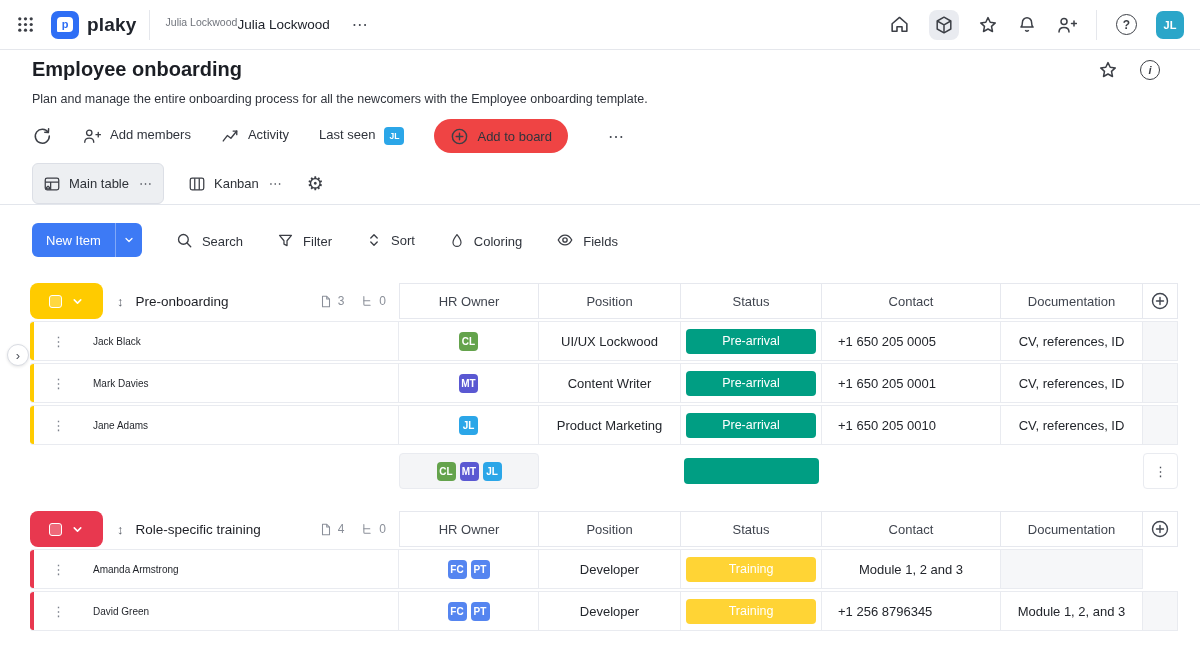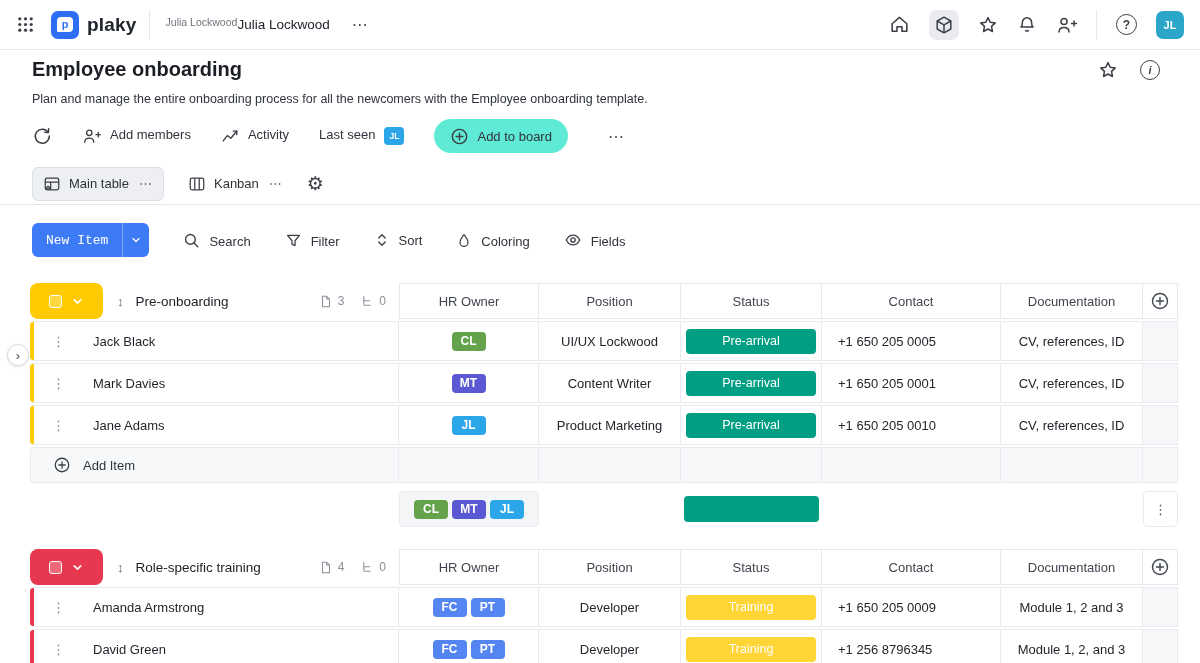--- a/index.html
+++ b/index.html
@@ -27,24 +27,24 @@
   
   .board-head{padding:8px 40px 0 32px}
   .title-row{display:flex;align-items:center}
   .title-row h1{font-size:20px;font-weight:600;color:#1b1e24}
   .title-icons{margin-left:auto;display:flex;align-items:center;gap:22px}
   .i-circle{width:20px;height:20px;border:1.5px solid #3c3f46;border-radius:50%;display:flex;align-items:center;justify-content:center;font-size:11px;font-style:italic;font-weight:700;color:#3c3f46}
   .desc{margin-top:11px;font-size:12.5px;color:#30343c}
   .toolbar{margin-top:13px;display:flex;align-items:center;gap:30px}
   .tool-item{display:flex;align-items:flex-start;gap:9px;font-size:13px;color:#30343c;cursor:pointer}
   .chip{min-width:20px;height:18px;border-radius:4px;color:#fff;font-size:8.5px;font-weight:700;display:inline-flex;align-items:center;justify-content:center;padding:0 3px}
-  .pill-btn{display:flex;align-items:center;gap:8px;background:#5eead4;border-radius:18px;height:34px;padding:0 16px;font-size:13px;color:#30343c;cursor:pointer}
+  .pill-btn{display:flex;align-items:center;gap:8px;background:#ef4444;border-radius:18px;height:34px;padding:0 16px;font-size:13px;color:#30343c;cursor:pointer}
 
   
-  .tabs-row{margin-top:10px;padding:0 32px;border-bottom:1px solid #e3e6ec;display:flex;align-items:center;gap:14px;height:42px}
+  .tabs-row{margin-top:10px;padding:0 32px;border-bottom:1px solid #e3e6ec;display:flex;gap:14px;height:42px}
   .tab{display:flex;align-items:center;gap:8px;font-size:13px;color:#2e3238;padding:7px 10px;border-radius:6px;cursor:pointer}
   .tab.active{background:#edeff2;border:1px solid #dcdfe6}
   .tab .more{margin-left:2px;font-size:13px}
 
   
   .actions-row{margin:18px 32px 26px;display:flex;align-items:center;gap:34px}
   .new-item{display:flex;align-items:stretch;height:34px;border-radius:6px;overflow:hidden;color:#fff;cursor:pointer}
   .new-item .label{display:flex;align-items:center;padding:0 14px;font-size:13px}
   .new-item .sep{width:1px;background:rgba(255,255,255,.35)}
   .new-item .caret{display:flex;align-items:center;justify-content:center;width:26px}
@@ -65,22 +65,22 @@
   .gcounts .spacer{width:6px}
   .hcell{display:flex;align-items:center;justify-content:center;font-size:13px;color:#40454f;background:#fff;border-top:1px solid #e6e8ee;border-bottom:1px solid #e6e8ee;border-right:1px solid #e6e8ee}
   .hcell.first{border-left:1px solid #e6e8ee}
   .hplus{cursor:pointer}
 
   .row{height:40px;margin-top:2px}
   .cell{display:flex;align-items:center;justify-content:center;font-size:13px;color:#23262c;background:#fff;border-top:1px solid #e9ebf0;border-bottom:1px solid #e9ebf0;border-right:1px solid #e9ebf0;overflow:hidden;white-space:nowrap}
   .name-cell{justify-content:flex-start;position:relative;padding-left:22px;border-radius:3px 0 0 3px}
   .strip{position:absolute;left:0;top:0;bottom:0;width:4px;border-radius:3px 0 0 3px}
   .drag-dots{color:#7c818b;font-size:13px;cursor:grab}
-  .item-name{margin-left:28px;font-size:13px;color:#1f2228}
-  .owner-chip{width:34px;height:19px;border-radius:4px;color:#fff;font-size:12px;font-weight:700;display:inline-flex;align-items:center;justify-content:center;margin:0 2px;cursor:pointer}
+  .item-name{margin-left:28px;font-size:10px;color:#1f2228}
+  .owner-chip{width:19px;height:19px;border-radius:4px;color:#fff;font-size:10px;font-weight:700;display:inline-flex;align-items:center;justify-content:center;margin:0 2px;cursor:pointer}
   .status-badge{width:130px;height:25px;border-radius:4px;color:#fff;font-size:12.5px;display:flex;align-items:center;justify-content:center;cursor:pointer}
   .cell.left{justify-content:flex-start;padding-left:16px}
   .end-cell{background:#f6f7f9}
 
   .add-row{height:36px;margin-top:2px}
   .add-row .cell{background:#f7f8fa}
   .add-row .name-cell{border-left:1px solid #e9ebf0;gap:12px;cursor:pointer}
   .add-row .cell{color:#30343c}
 
   .summary{height:36px;margin-top:8px}
@@ -233,21 +233,21 @@
           <path d="M7.5 3.5v13M12.5 3.5v13"></path>
         </svg>
     </span>
     <span>Kanban</span>
     <span class="more">⋯</span>
   </div>
   <span class="icon" style="font-size:19px">⚙</span>
 </nav>
 
 <div class="actions-row">
-  <div class="new-item" style="background: rgb(61, 122, 245); font-family: Liberation Mono, monospace;">
+  <div class="new-item" style="background: rgb(61, 122, 245);">
     <span class="label">New Item</span>
     <span class="sep"></span>
     <span class="caret">
       <svg width="12" height="12" viewBox="0 0 20 20" fill="none" stroke="#fff" stroke-width="2" stroke-linecap="round" stroke-linejoin="round">
           <polyline points="5,7.5 10,12.5 15,7.5"></polyline>
         </svg>
     </span>
   </div>
   <span class="action">
     <span class="icon">
@@ -385,37 +385,20 @@
       </div>
       <div class="cell">Product Marketing</div>
       <div class="cell">
         <span class="status-badge" style="background: rgb(0, 158, 131);">Pre-arrival</span>
       </div>
       <div class="cell left">+1 650 205 0010</div>
       <div class="cell">CV, references, ID</div>
       <div class="cell end-cell"></div>
     </div>
 
-    <div class="grid add-row">
-      <div class="cell name-cell">
-        <span class="icon">
-          <svg width="18" height="18" viewBox="0 0 20 20" fill="none" stroke="currentColor" stroke-width="1.4" stroke-linecap="round">
-              <circle cx="10" cy="10" r="7.5"></circle>
-              <path d="M10 6.5v7M6.5 10h7"></path>
-            </svg>
-        </span>
-        <span>Add Item</span>
-      </div>
-      <div class="cell"></div>
-      <div class="cell"></div>
-      <div class="cell"></div>
-      <div class="cell"></div>
-      <div class="cell"></div>
-      <div class="cell"></div>
-    </div>
 
     <div class="grid summary">
       <div></div>
       <div class="sum-owners">
         <span class="owner-chip" style="background: rgb(100, 163, 76);">CL</span>
         <span class="owner-chip" style="background: rgb(90, 88, 210);">MT</span>
         <span class="owner-chip" style="background: rgb(43, 166, 232);">JL</span>
       </div>
       <div></div>
       <div class="sum-status">
@@ -476,21 +459,20 @@
         <span class="item-name">Amanda Armstrong</span>
       </div>
       <div class="cell">
         <span class="owner-chip" style="background: rgb(85, 133, 240);">FC</span>
         <span class="owner-chip" style="background: rgb(85, 133, 240);">PT</span>
       </div>
       <div class="cell">Developer</div>
       <div class="cell">
         <span class="status-badge" style="background: rgb(255, 212, 53);">Training</span>
       </div>
-      <div class="cell left">+1 650 205 0009</div>
       <div class="cell">Module 1, 2 and 3</div>
       <div class="cell end-cell"></div>
     </div>
 
     <div class="grid row">
       <div class="cell name-cell">
         <span class="strip" style="background: rgb(232, 56, 79);"></span>
         <span class="drag-dots">⋮</span>
         <span class="item-name">David Green</span>
       </div>

